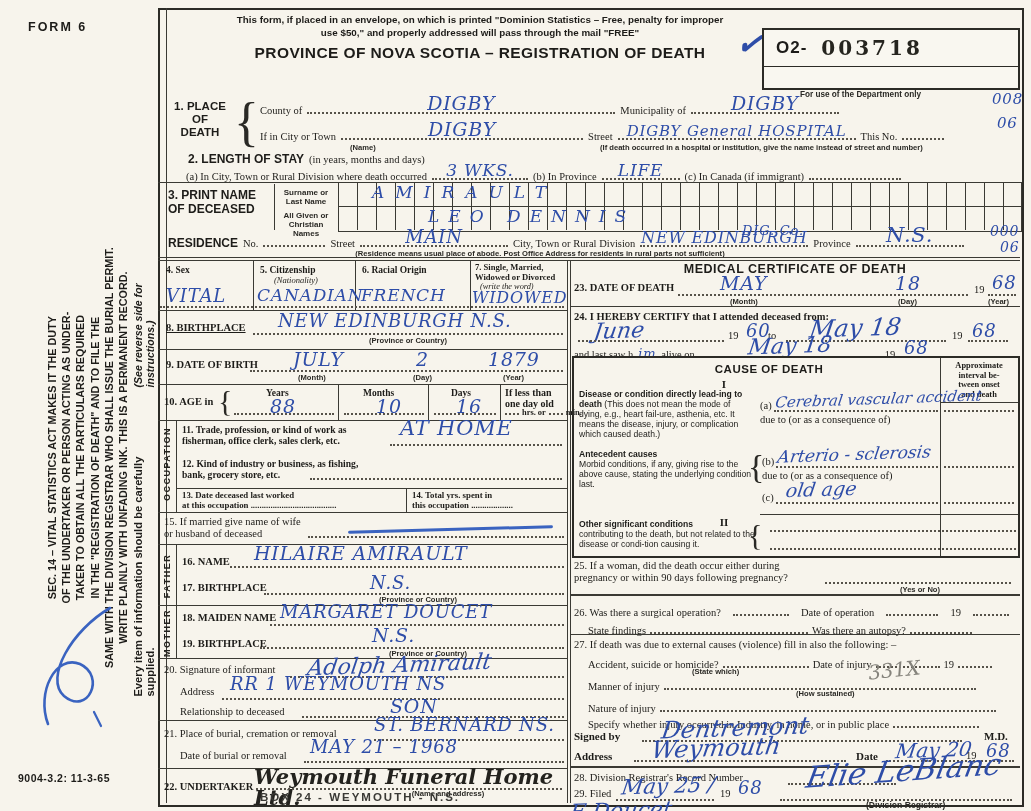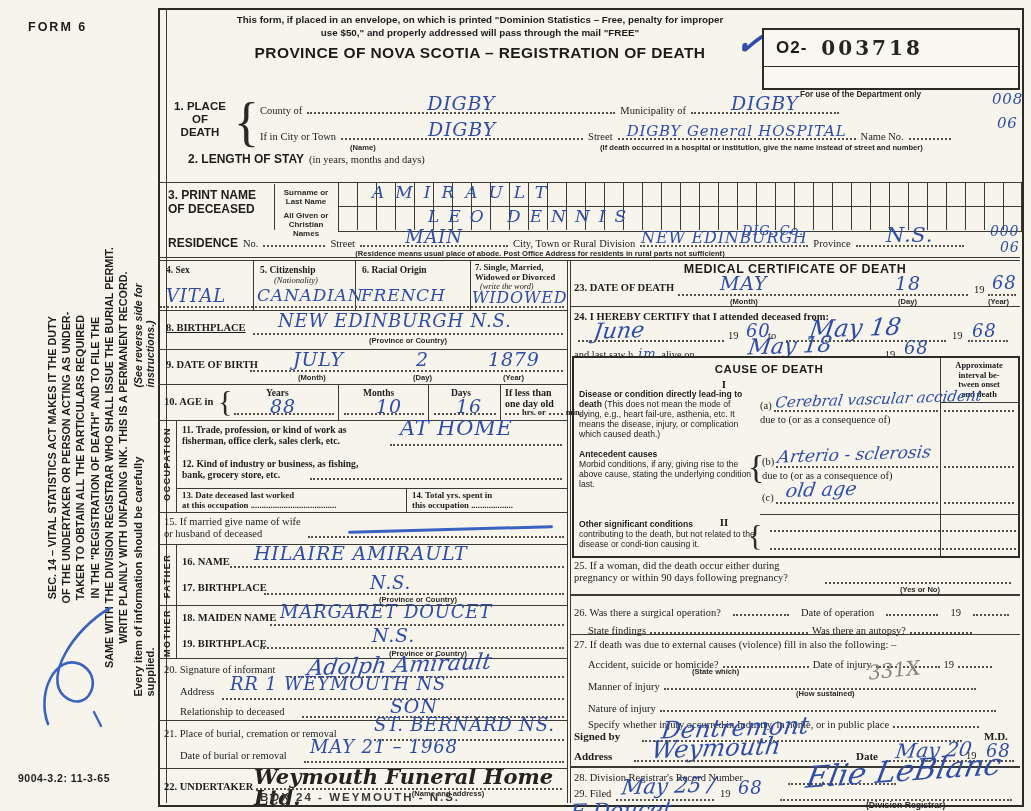--- a/index.html
+++ b/index.html
@@ -95,30 +95,42 @@
 
   <div class="line lbl" style="left:260px;top:126px;">
     <span>If in City or Town</span>
     <span class="f" style="width:242px;">
       <span class="hw" style="font-size:19px;">DIGBY</span>
     </span>
     <span>Street</span>
     <span class="f" style="width:238px;">
       <span class="hw" style="font-size:15px;">DIGBY General HOSPITAL</span>
     </span>
-    <span>Name No.</span>
+    <span>This No.</span>
     <span class="f" style="width:42px;"></span>
   </div>
   <div class="r hw" style="left:997px;top:116px;font-size:15px;">06</div>
   <div class="r fine" style="left:350px;top:143px;">(Name)</div>
   <div class="r fine" style="left:600px;top:143px;">(If death occurred in a hospital or institution, give the name instead of street and number)</div>
 
   <div class="line" style="left:168px;top:152px;padding-left:20px;">
     <span class="sans b" style="font-size:12px;">2. LENGTH OF STAY</span>
     <span class="lbl">(in years, months and days)</span>
+  </div>
+  <div class="line lbl" style="left:186px;top:166px;">
+    <span>(a) In City, Town or Rural Division where death occurred</span>
+    <span class="f" style="width:96px;">
+      <span class="hw" style="font-size:17px;">3 WKS.</span>
+    </span>
+    <span>(b) In Province</span>
+    <span class="f" style="width:78px;">
+      <span class="hw" style="font-size:17px;">LIFE</span>
+    </span>
+    <span>(c) In Canada (if immigrant)</span>
+    <span class="f" style="width:92px;"></span>
   </div>
   <div class="hr" style="left:158px;top:182px;width:862px;"></div>
 
   <div class="r sans b pre" style="left:168px;top:188px;font-size:12px;line-height:14px;">3. PRINT NAME
 OF DECEASED</div>
   <div class="vl" style="left:274px;top:184px;height:46px;"></div>
   <div class="r fine pre ctr" style="left:276px;top:188px;width:60px;font-size:8px;line-height:9px;">Surname or
 Last Name</div>
   <div class="r fine pre ctr" style="left:276px;top:211px;width:60px;font-size:8px;line-height:9px;">All Given or
 Christian Names</div>

